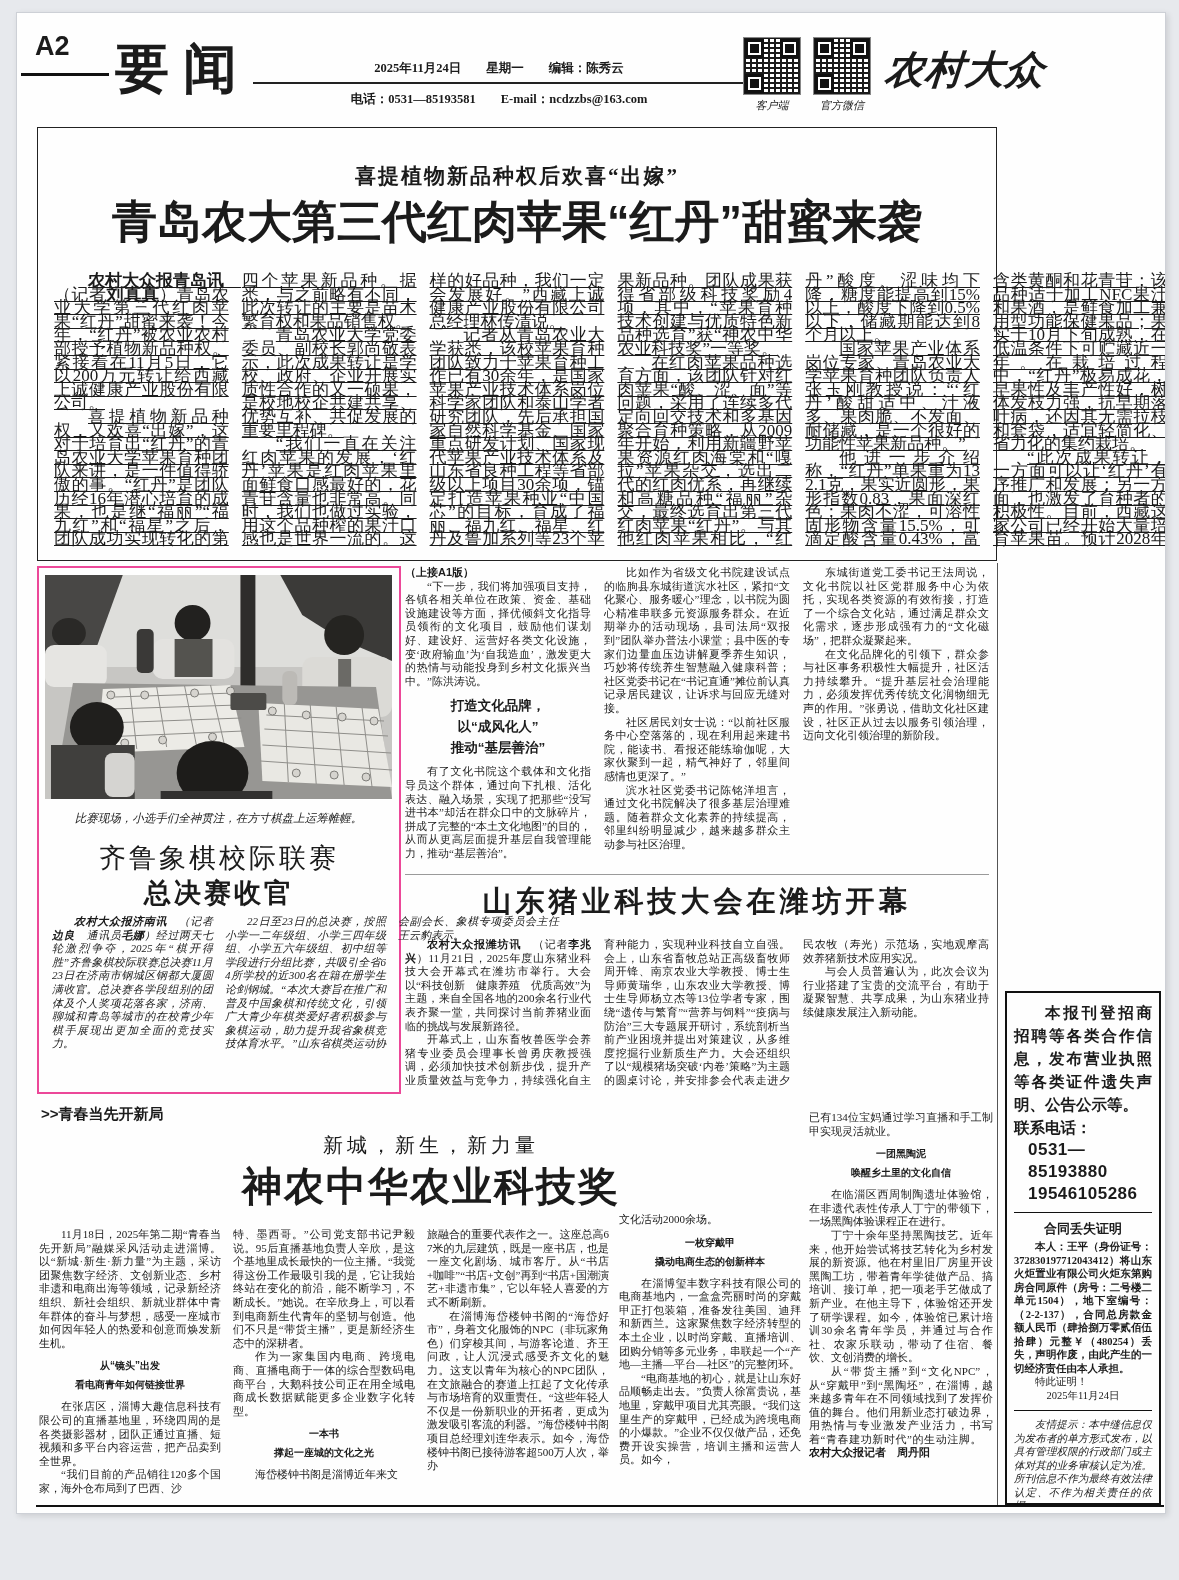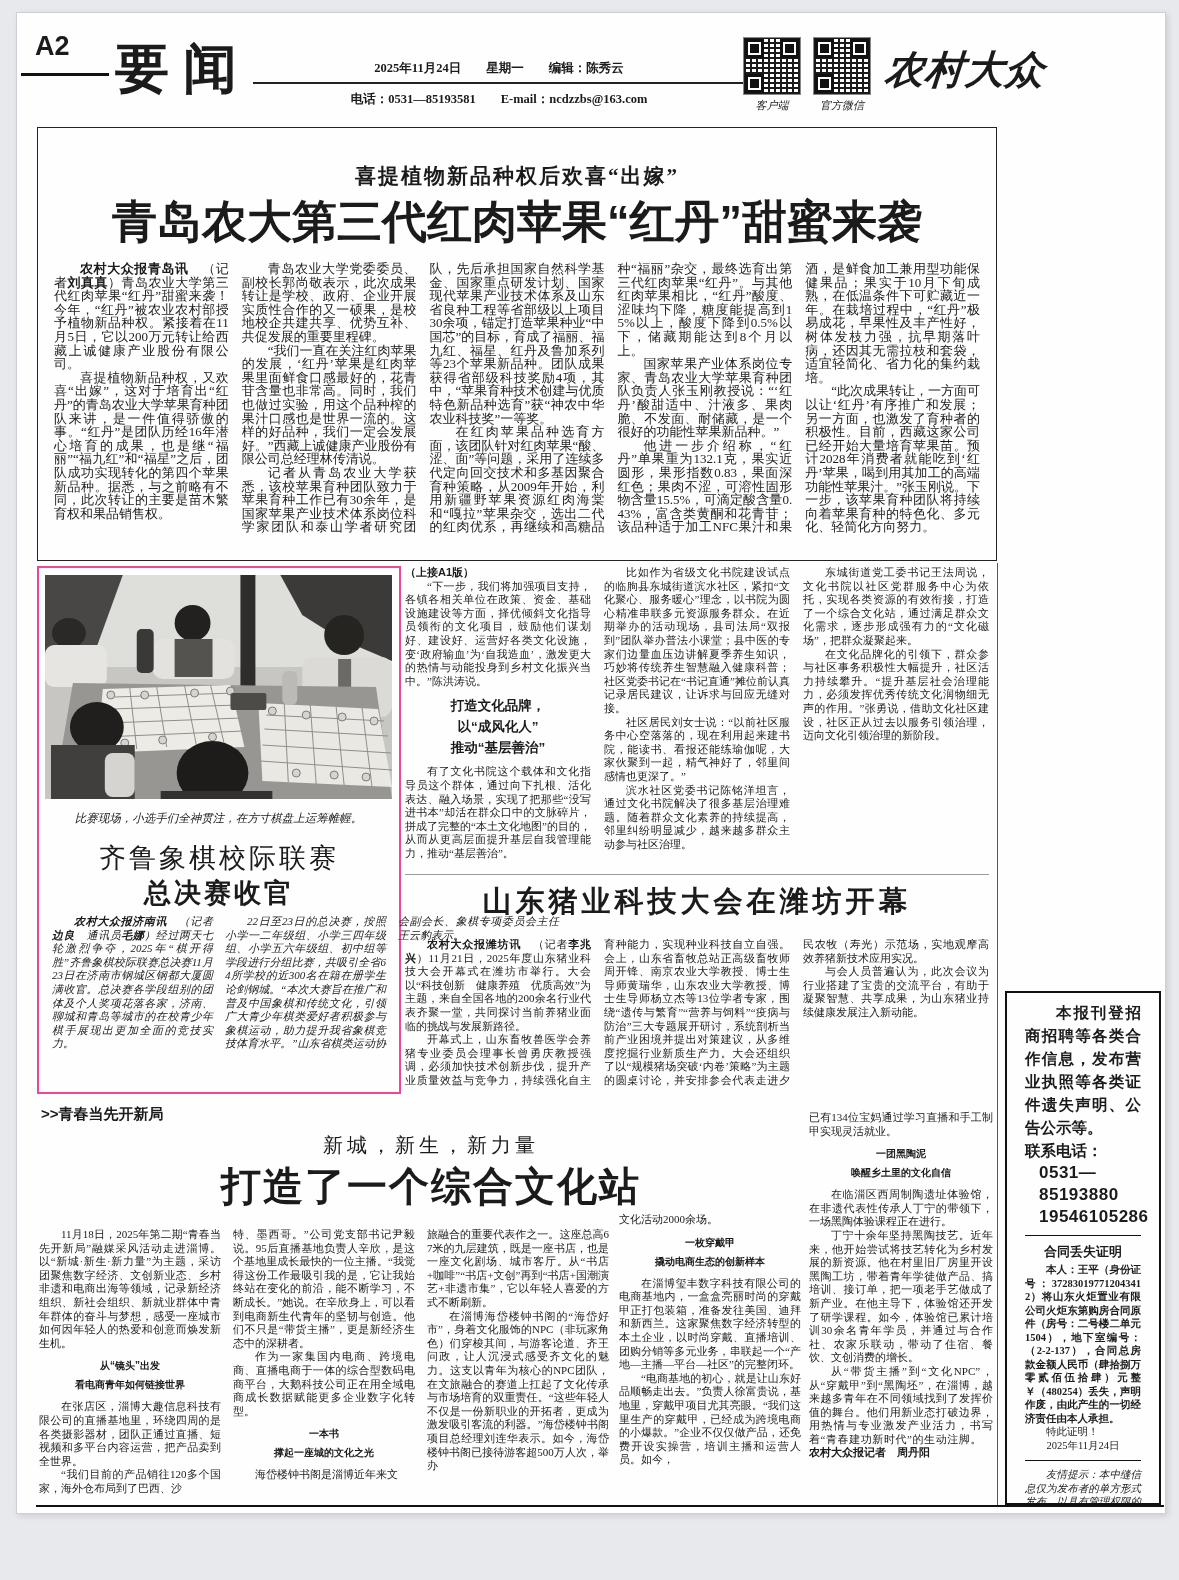--- a/index.html
+++ b/index.html
@@ -35,22 +35,22 @@
   .para.lab{text-indent:0;font-weight:bold;font-family:"Liberation Sans",sans-serif;}
   .para b{font-family:"Liberation Sans","DejaVu Sans",sans-serif;font-weight:bold;}
   .subhead{font-family:"Liberation Sans","DejaVu Sans",sans-serif;font-weight:bold;
            text-align:center;white-space:pre-line;text-indent:0;margin:7px 0;
            font-size:13.5px;line-height:21px;}
   
   .apple-box{left:20px;top:114px;width:958px;height:432px;border:1px solid #222;}
   .apple-kicker{left:0;top:34px;width:100%;font-size:21px;font-weight:bold;letter-spacing:2px;}
   .apple-headline{left:0;top:64px;width:100%;font-size:45px;font-weight:900;letter-spacing:0px;
                   font-family:"Liberation Sans","DejaVu Sans",sans-serif;}
-  .apple-body{left:16px;top:134px;width:926px;height:272px;column-count:5;column-gap:13px;
-              font-size:13px;line-height:13.6px;}
+  .apple-body{left:16px;top:146px;width:926px;height:272px;column-count:5;column-gap:13px;
+              font-size:17px;line-height:13.6px;text-decoration:underline;}
   
   .v-rule{left:980px;top:550px;width:1px;height:942px;background:#555;}
   .mid-rule{left:388px;top:861px;width:584px;height:1px;background:#9a9a9a;}
   .bottom-rule{left:19px;top:1492px;width:1128px;height:2px;background:#111;}
   
   .chess-box{left:20px;top:553px;width:360px;height:524px;border:2px solid #ec4899;}
   .chess-photo{left:6px;top:7px;width:347px;height:224px;}
   .chess-caption{left:6px;top:243px;width:347px;font-size:11.5px;font-style:italic;text-align:center;}
   .chess-h1{left:0;top:272px;width:100%;font-size:27px;font-weight:400;letter-spacing:3px;}
   .chess-h2{left:0;top:307px;width:100%;font-size:27px;font-weight:900;letter-spacing:3px;}
@@ -71,21 +71,21 @@
                   font-family:"Liberation Sans","DejaVu Sans",sans-serif;}
   .ycol{font-size:11px;line-height:13.6px;overflow:hidden;}
   .ycol .subhead{font-size:10px;line-height:19px;margin:6px 0;}
   .yc1{left:22px;top:1215px;width:182px;height:274px;}
   .yc2{left:216px;top:1215px;width:182px;height:274px;}
   .yc3{left:410px;top:1215px;width:182px;height:274px;}
   .yc4{left:602px;top:1200px;width:182px;height:289px;}
   .yc5{left:792px;top:1098px;width:184px;height:391px;}
   
   .sidebar{left:988px;top:978px;width:156px;height:514px;border:2px solid #111;
-           padding:8px 18px;box-sizing:border-box;overflow:hidden;}
+           padding:8px 7px;box-sizing:border-box;overflow:hidden;}
   .ad-text{font-size:15.5px;font-weight:bold;line-height:23px;text-align:justify;
            text-indent:2em;word-break:break-all;margin:0;}
   .ad-contact{font-size:15.5px;font-weight:bold;margin:2px 0 0 0;}
   .ad-phone{font-size:17px;font-weight:bold;font-family:"Liberation Sans",sans-serif;
             letter-spacing:.5px;padding-left:14px;line-height:22px;}
   .side-hr{border:none;border-top:1px solid #111;margin:7px 0;}
   .notice-title{font-size:13px;font-weight:bold;text-align:center;
                 font-family:"Liberation Sans",sans-serif;margin:0 0 2px 0;}
   .notice-body{font-size:10.5px;line-height:13.5px;text-align:justify;text-indent:2em;
                word-break:break-all;margin:0;font-weight:bold;}
@@ -214,21 +214,21 @@
 
   <div class="abs pig-headline center">山东猪业科技大会在潍坊开幕</div>
   <div class="abs pig-body body-flow">
       <p class="para"><b>农村大众报潍坊讯</b><span>　（记者</span><b>李兆兴</b><span>）11月21日，2025年度山东猪业科技大会开幕式在潍坊市举行。大会以“科技创新　健康养殖　优质高效”为主题，来自全国各地的200余名行业代表齐聚一堂，共同探讨当前养猪业面临的挑战与发展新路径。</span></p>
       <p class="para">开幕式上，山东畜牧兽医学会养猪专业委员会理事长曾勇庆教授强调，必须加快技术创新步伐，提升产业质量效益与竞争力，持续强化自主育种能力，实现种业科技自立自强。会上，山东省畜牧总站正高级畜牧师周开锋、南京农业大学教授、博士生导师黄瑞华，山东农业大学教授、博士生导师杨立杰等13位学者专家，围绕“遗传与繁育”“营养与饲料”“疫病与防治”三大专题展开研讨，系统剖析当前产业困境并提出对策建议，从多维度挖掘行业新质生产力。大会还组织了以“规模猪场突破‘内卷’策略”为主题的圆桌讨论，并安排参会代表走进夕民农牧（寿光）示范场，实地观摩高效养猪新技术应用实况。</p>
       <p class="para">与会人员普遍认为，此次会议为行业搭建了宝贵的交流平台，有助于凝聚智慧、共享成果，为山东猪业持续健康发展注入新动能。</p>
     </div>
 
   <div class="abs youth-label">&gt;&gt;青春当先开新局</div>
   <div class="abs youth-kicker center">新城，新生，新力量</div>
-  <div class="abs youth-headline center">打造了一个综合文化站</div>
+  <div class="abs youth-headline center">神农中华农业科技奖</div>
   <div class="abs ycol yc1">
       <p class="para">11月18日，2025年第二期“青春当先开新局”融媒采风活动走进淄博。以“新城·新生·新力量”为主题，采访团聚焦数字经济、文创新业态、乡村非遗和电商出海等领域，记录新经济组织、新社会组织、新就业群体中青年群体的奋斗与梦想，感受一座城市如何因年轻人的热爱和创意而焕发新生机。</p>
       <div class="subhead">从“镜头”出发
 看电商青年如何链接世界</div>
       <p class="para">在张店区，淄博大趣信息科技有限公司的直播基地里，环绕四周的是各类摄影器材，团队正通过直播、短视频和多平台内容运营，把产品卖到全世界。</p>
       <p class="para">“我们目前的产品销往120多个国家，海外仓布局到了巴西、沙</p>
     </div>
   <div class="abs ycol yc2">
       <p class="para ni">特、墨西哥。”公司党支部书记尹毅说。95后直播基地负责人辛欣，是这个基地里成长最快的一位主播。“我觉得这份工作最吸引我的是，它让我始终站在变化的前沿，能不断学习，不断成长。”她说。在辛欣身上，可以看到电商新生代青年的坚韧与创造。他们不只是“带货主播”，更是新经济生态中的深耕者。</p>
       <p class="para">作为一家集国内电商、跨境电商、直播电商于一体的综合型数码电商平台，大鹅科技公司正在用全域电商成长数据赋能更多企业数字化转型。</p>

